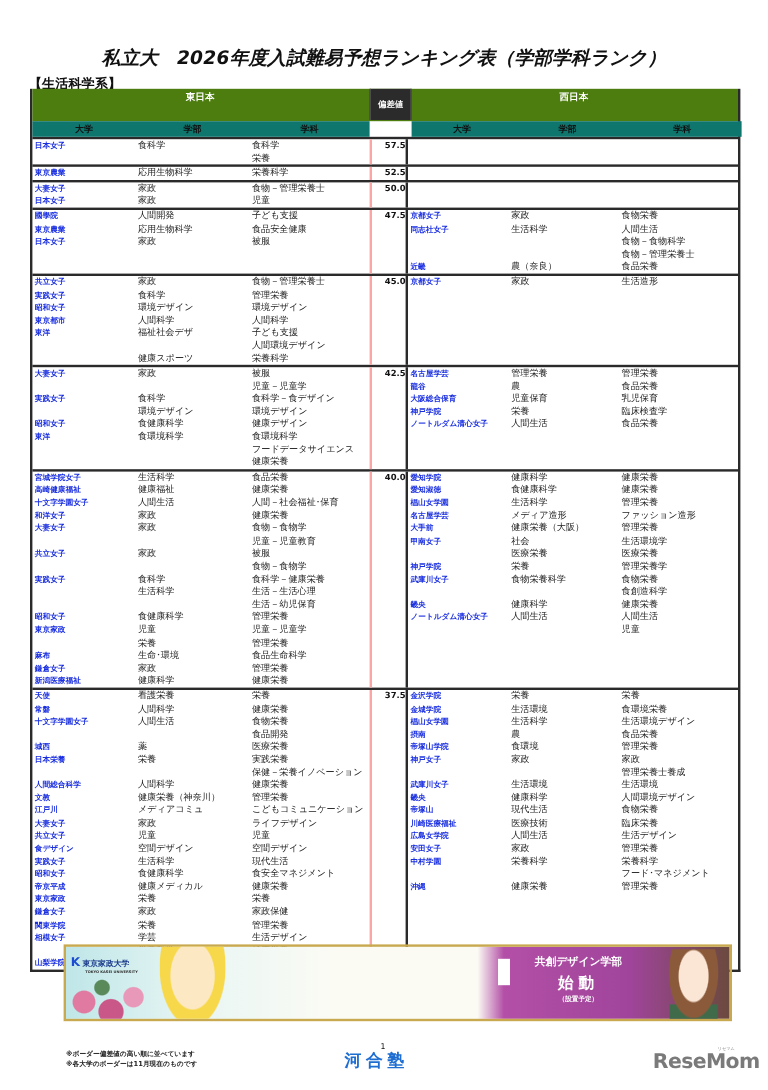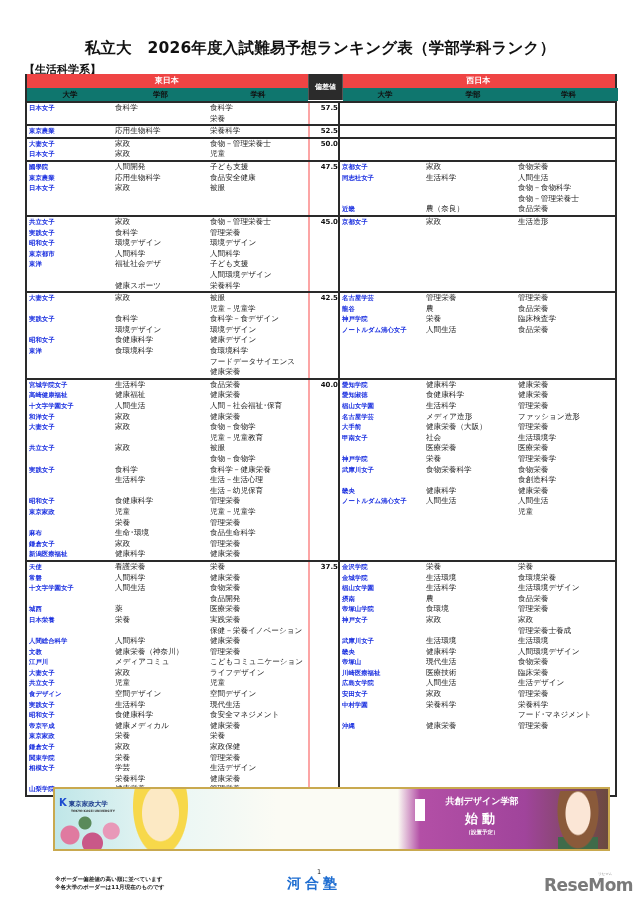--- a/index.html
+++ b/index.html
@@ -1,31 +1,31 @@
 <!DOCTYPE html>
 <html><head>
 <meta charset="utf-8">
 <style>
   * { box-sizing: border-box; margin: 0; padding: 0; }
   html, body { width: 640px; height: 908px; background: #ffffff; overflow: hidden; }
   body { position: relative; font-family: "DejaVu Sans", "Liberation Sans", sans-serif; color: #111; }
 
   .page-title {
     position: absolute; left: 0; top: 38px; width: 640px; text-align: center;
-    font-size: 15.5px; font-weight: bold; letter-spacing: 0.2px; color: #111;
+    font-size: 15.5px; font-weight: bold; letter-spacing: 0.2px; color: #111; font-style: italic;
   }
   .section-label {
     position: absolute; left: 24px; top: 62px; font-size: 11px; font-weight: bold; color: #111;
   }
 
   .table {
     position: absolute; left: 25px; top: 74px; width: 592px;
     border: 2px solid #2a2a2a; border-top: none;
   }
-  .hdr-row1 { display: flex; height: 14px; background: #ef4444; }
+  .hdr-row1 { display: flex; height: 27px; background: #4d7c0f; }
   .hdr-row2 { display: flex; height: 13px; }
   .hdr-east-title, .hdr-west-title {
     color: #fff; font-size: 8px; font-weight: bold; text-align: center; line-height: 13px;
   }
   .hdr-east-title { width: 281px; }
   .hdr-west-title { width: 275px; }
   .hdr-score {
     position: absolute; left: 281px; top: 0; width: 35px; height: 26px;
     background: #2b2b2b; color: #fff; font-size: 7px; font-weight: bold;
     text-align: center; line-height: 26px; border-left: 1px solid #555; border-right: 1px solid #555;
@@ -405,20 +405,25 @@
         <div class="west">
           <div class="line">
             <span class="u">名古屋学芸</span>
             <span class="f">管理栄養</span>
             <span class="d">管理栄養</span>
           </div>
           <div class="line">
             <span class="u">龍谷</span>
             <span class="f">農</span>
             <span class="d">食品栄養</span>
+          </div>
+          <div class="line">
+            <span class="u">大阪総合保育</span>
+            <span class="f">児童保育</span>
+            <span class="d">乳児保育</span>
           </div>
           <div class="line">
             <span class="u">神戸学院</span>
             <span class="f">栄養</span>
             <span class="d">臨床検査学</span>
           </div>
           <div class="line">
             <span class="u">ノートルダム清心女子</span>
             <span class="f">人間生活</span>
             <span class="d">食品栄養</span>

